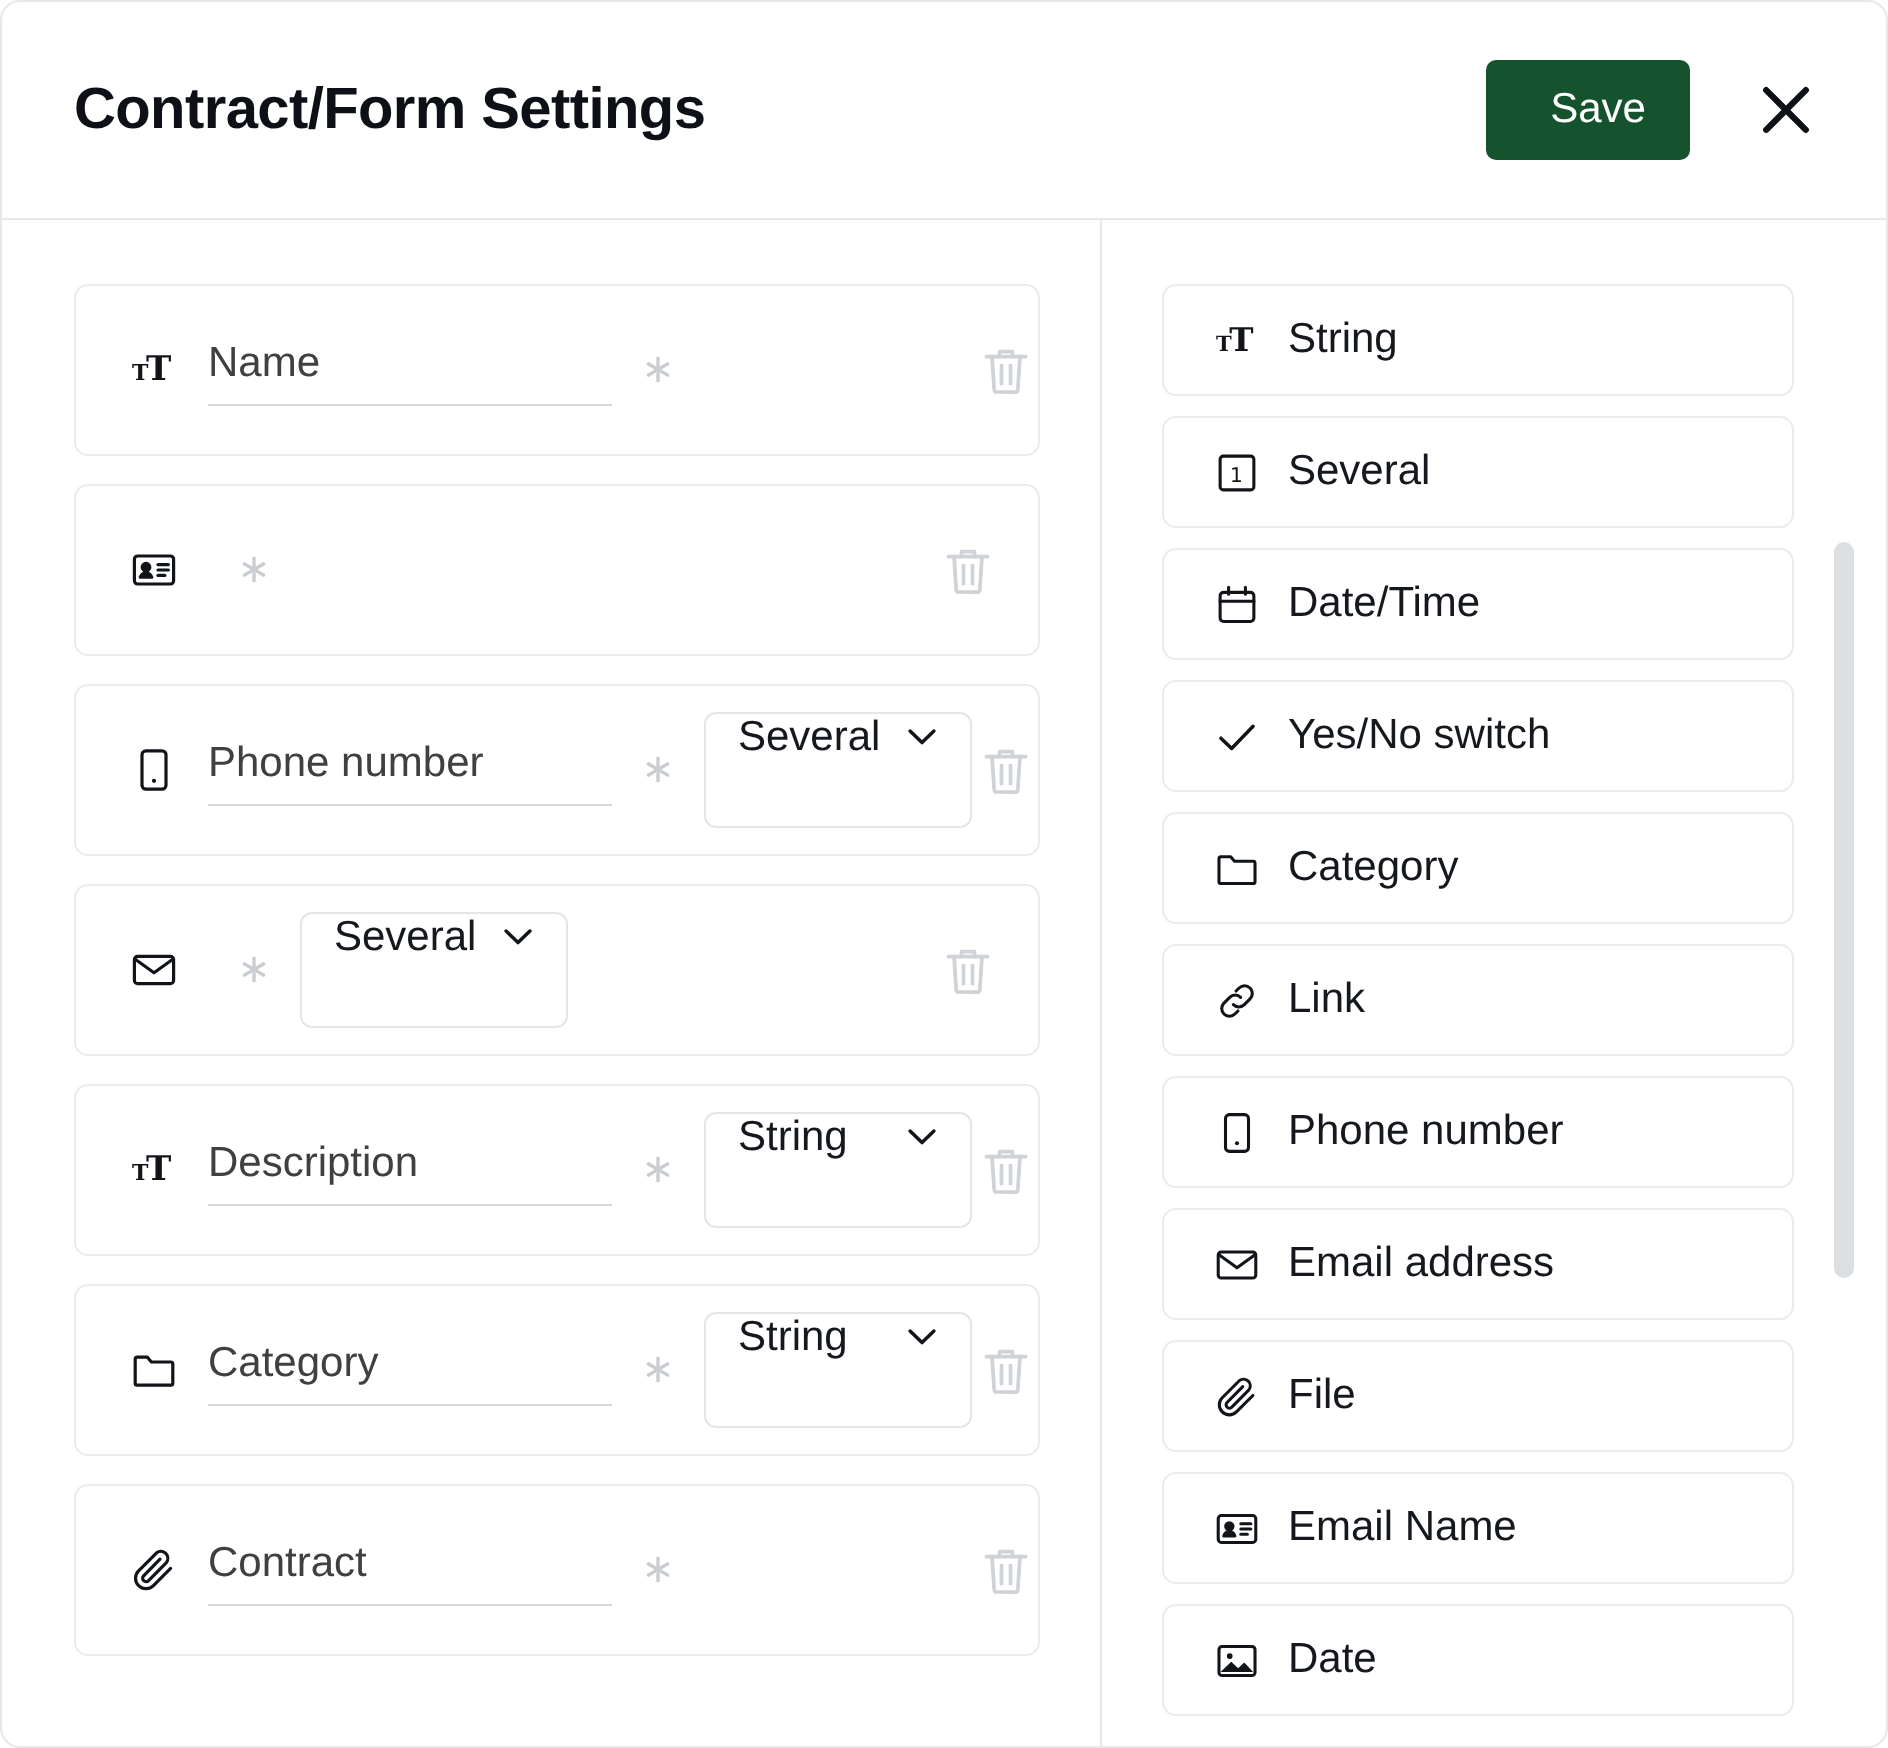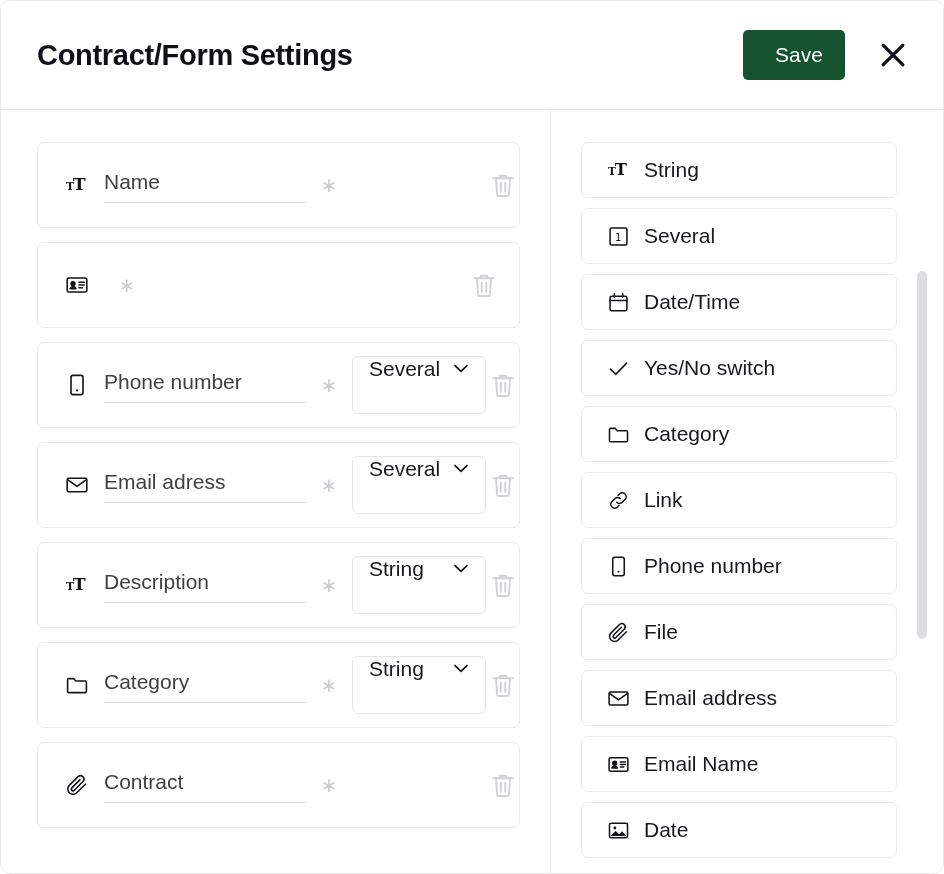--- a/index.html
+++ b/index.html
@@ -349,21 +349,20 @@
               </span>
             </button>
           </div>
           <div class="field-row">
             <span class="field-icon">
               <svg width="24" height="24" viewBox="0 0 24 24" fill="none" stroke="#111418" stroke-width="1.6" stroke-linecap="round" stroke-linejoin="round">
                 <rect x="2.2" y="5.2" width="19.6" height="13.6" rx="1.6"></rect>
                 <path d="M2.6 6.6 12 13.4l9.4-6.8"></path>
               </svg>
             </span>
-            <span class="field-name-wrap"><input class="field-name" type="text" value="Email adress" style=""></span>
             <span class="required-mark">∗</span>
             <div class="type-select">
               <span class="type-select-label">Several</span>
               <span>
                 <svg width="22" height="22" viewBox="0 0 24 24" fill="none" stroke="#111418" stroke-width="1.9" stroke-linecap="round" stroke-linejoin="round">
                   <polyline points="5.5,9.3 12,15.6 18.5,9.3"></polyline>
                 </svg>
               </span>
             </div>
             <button class="delete-button">
@@ -520,33 +519,33 @@
               <svg width="23" height="23" viewBox="0 0 24 24" fill="none" stroke="#111418" stroke-width="1.6" stroke-linecap="round" stroke-linejoin="round">
                 <rect x="6" y="2.4" width="12" height="19.2" rx="2"></rect>
                 <circle cx="12" cy="17.4" r="1.05" fill="#111418" stroke="none"></circle>
               </svg>
             </span>
             <span class="palette-label">Phone number</span>
           </div>
           <div class="palette-item">
             <span class="palette-icon">
               <svg width="23" height="23" viewBox="0 0 24 24" fill="none" stroke="#111418" stroke-width="1.6" stroke-linecap="round" stroke-linejoin="round">
-                <path d="M20.3 11.2 11.7 19.8a5.2 5.2 0 0 1-7.4-7.4l9-9a3.5 3.5 0 0 1 4.9 4.9l-8.9 9a1.7 1.7 0 0 1-2.5-2.4l8.2-8.3"></path>
-              </svg>
-            </span>
-            <span class="palette-label">File</span>
-          </div>
-          <div class="palette-item">
-            <span class="palette-icon">
-              <svg width="23" height="23" viewBox="0 0 24 24" fill="none" stroke="#111418" stroke-width="1.6" stroke-linecap="round" stroke-linejoin="round">
                 <rect x="2.2" y="5.2" width="19.6" height="13.6" rx="1.6"></rect>
                 <path d="M2.6 6.6 12 13.4l9.4-6.8"></path>
               </svg>
             </span>
             <span class="palette-label">Email address</span>
+          </div>
+          <div class="palette-item">
+            <span class="palette-icon">
+              <svg width="23" height="23" viewBox="0 0 24 24" fill="none" stroke="#111418" stroke-width="1.6" stroke-linecap="round" stroke-linejoin="round">
+                <path d="M20.3 11.2 11.7 19.8a5.2 5.2 0 0 1-7.4-7.4l9-9a3.5 3.5 0 0 1 4.9 4.9l-8.9 9a1.7 1.7 0 0 1-2.5-2.4l8.2-8.3"></path>
+              </svg>
+            </span>
+            <span class="palette-label">File</span>
           </div>
           <div class="palette-item">
             <span class="palette-icon">
               <svg width="23" height="23" viewBox="0 0 24 24" fill="none" stroke="#111418" stroke-width="1.6" stroke-linecap="round" stroke-linejoin="round">
                 <rect x="2.2" y="5" width="19.6" height="14" rx="1.6"></rect>
                 <circle cx="8" cy="10.6" r="1.9" fill="#111418"></circle>
                 <path d="M5.1 15.6c.5-1.4 1.6-2.1 2.9-2.1s2.4.7 2.9 2.1z" fill="#111418"></path>
                 <line x1="14" y1="9.3" x2="19.2" y2="9.3"></line>
                 <line x1="14" y1="12" x2="19.2" y2="12"></line>
                 <line x1="14" y1="14.7" x2="17.4" y2="14.7"></line>

